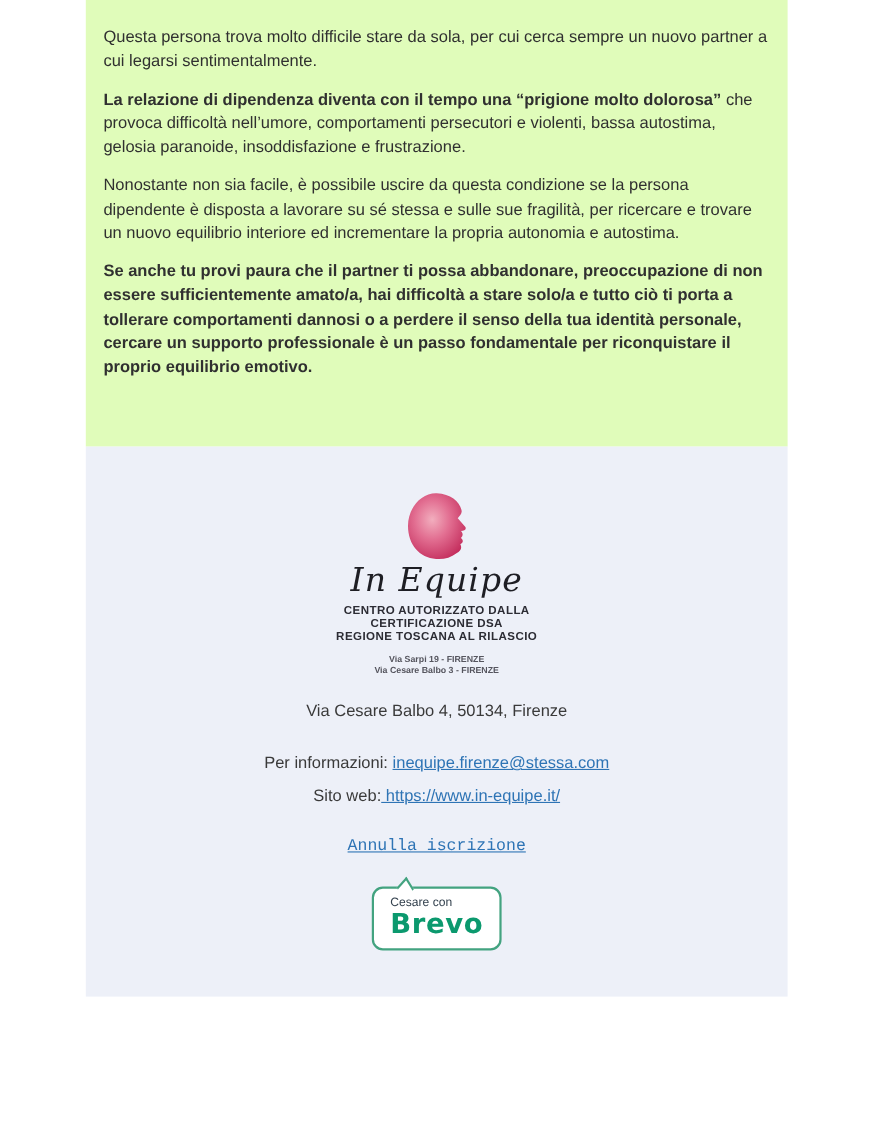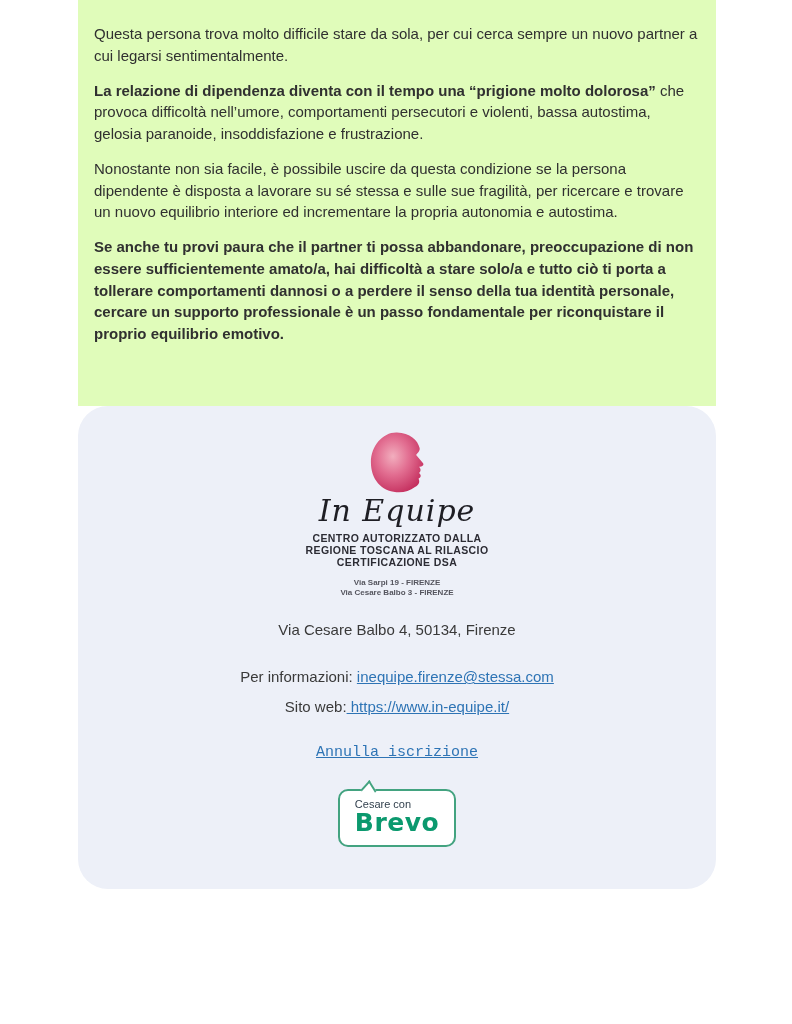--- a/index.html
+++ b/index.html
@@ -31,23 +31,22 @@
     line-height: 1.45;
   }
   .green-panel p:last-child { margin-bottom: 0; }
   .bold-par { font-weight: bold; }
   
   .footer-panel {
     box-sizing: border-box;
     background: #edf0f8;
     min-height: 477px;
     text-align: center;
-    padding: 24px 20px 42px 20px;
+    padding: 40px 20px 42px 20px;
     color: #3a3a3a;
-    border-radius: 30px;
   }
   .logo-block { display: block; }
   .logo-mark { display: inline-block; }
   .logo-name {
     font-family: "DejaVu Serif", serif;
     font-style: italic;
     font-size: 30px;
     line-height: 1.05;
     color: #1e1e24;
     letter-spacing: 1px;
@@ -138,22 +137,22 @@
                 <stop offset="45%" stop-color="#e26e91"></stop>
                 <stop offset="100%" stop-color="#c22a5a"></stop>
               </radialGradient>
             </defs>
             <path d="M50 4 C72 5 86 17 89 31 C90 36 86 39 83 43 L95 57 C97 61 93 63 88 63 C91 66 92 70 88 74 C92 77 92 81 87 84 C90 89 88 95 81 98 C72 105 61 108 49 107 C23 105 5 85 5 55 C5 27 26 3 50 4 Z" fill="url(#pinkGrad)"></path>
           </svg>
         </span>
         <div class="logo-name">In Equipe</div>
         <div class="logo-cert">
           <div>CENTRO AUTORIZZATO DALLA</div>
+          <div>CERTIFICAZIONE DSA</div>
           <div>REGIONE TOSCANA AL RILASCIO</div>
-          <div>CERTIFICAZIONE DSA</div>
         </div>
         <div class="logo-addresses">
           <div>Via Sarpi 19 - FIRENZE</div>
           <div>Via Cesare Balbo 3 - FIRENZE</div>
         </div>
       </div>
 
       <p class="street-address">Via Cesare Balbo 4, 50134, Firenze</p>
 
       <p class="info-line"><span>Per informazioni: </span><a class="link">inequipe.firenze@stessa.com</a></p>

